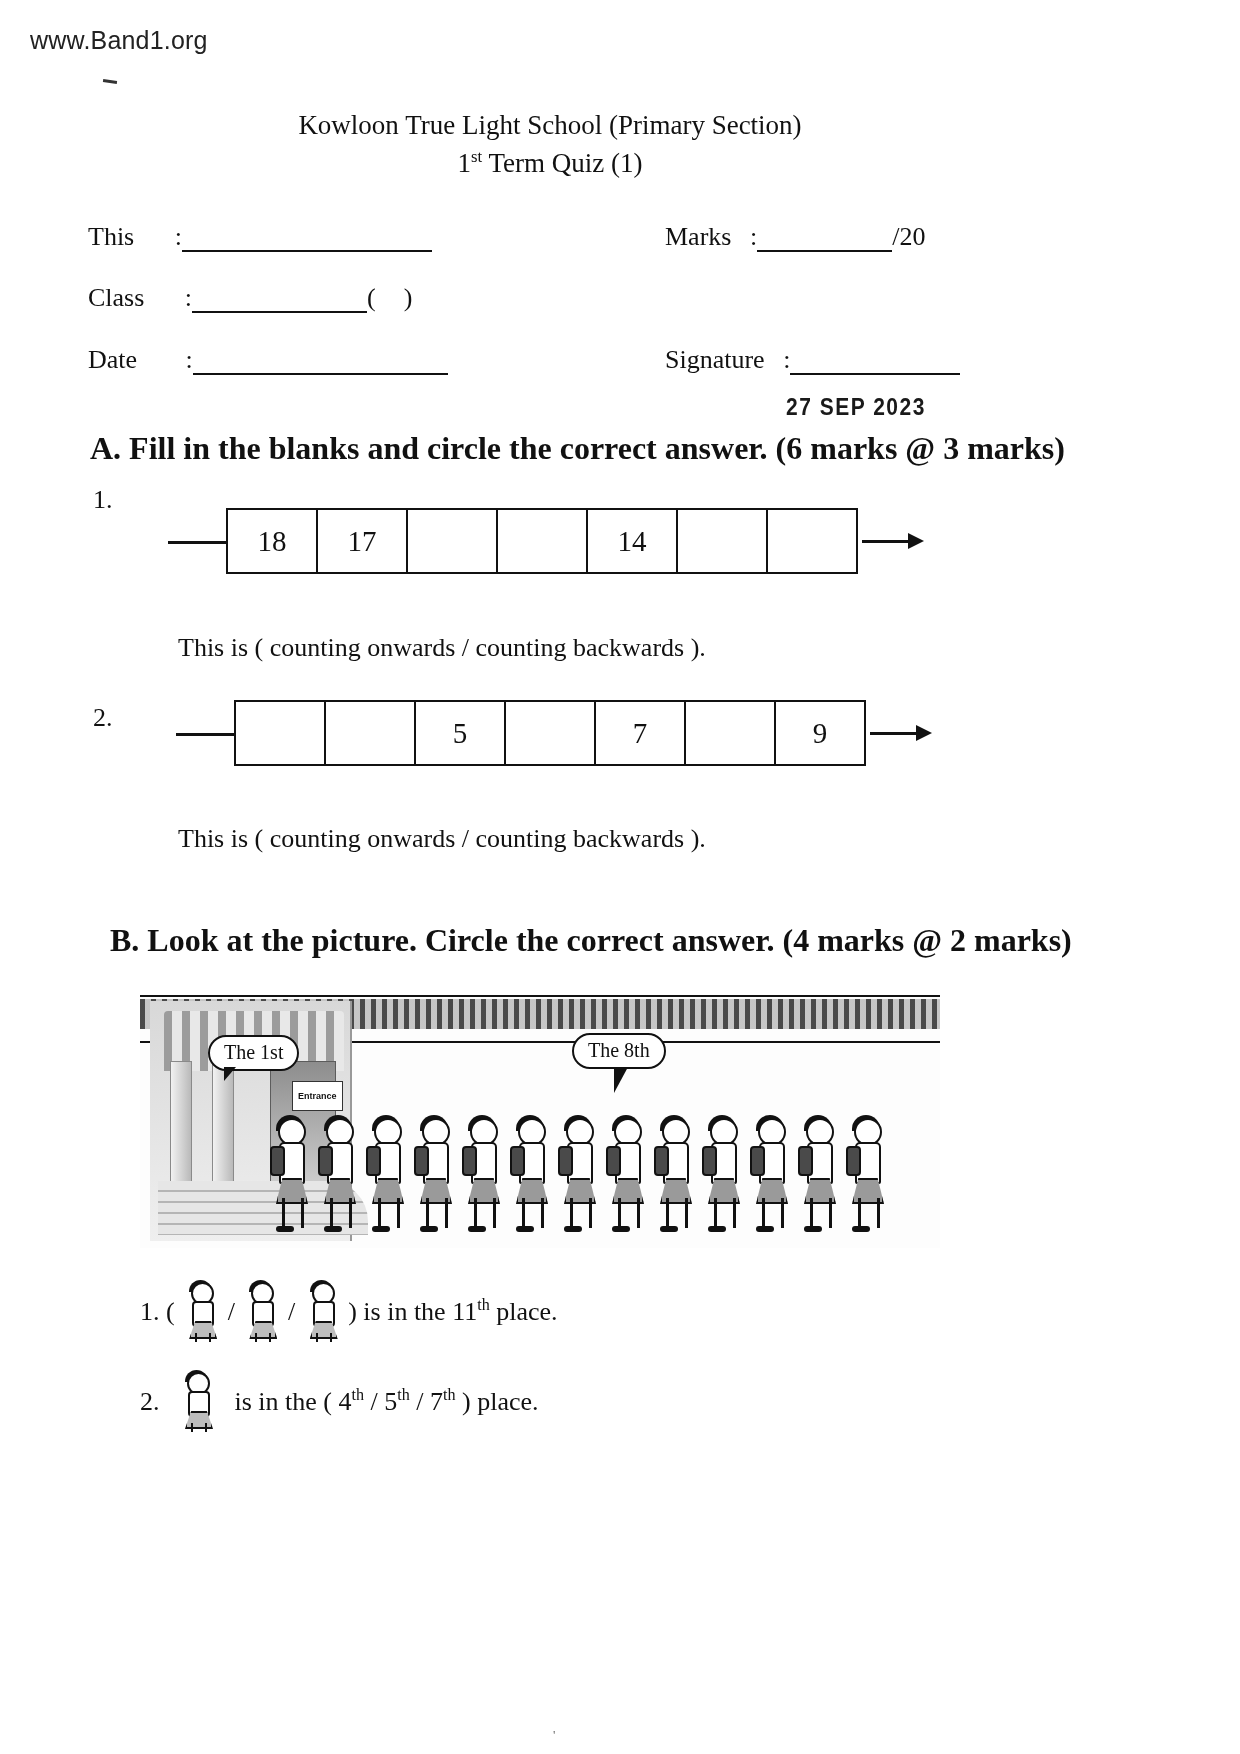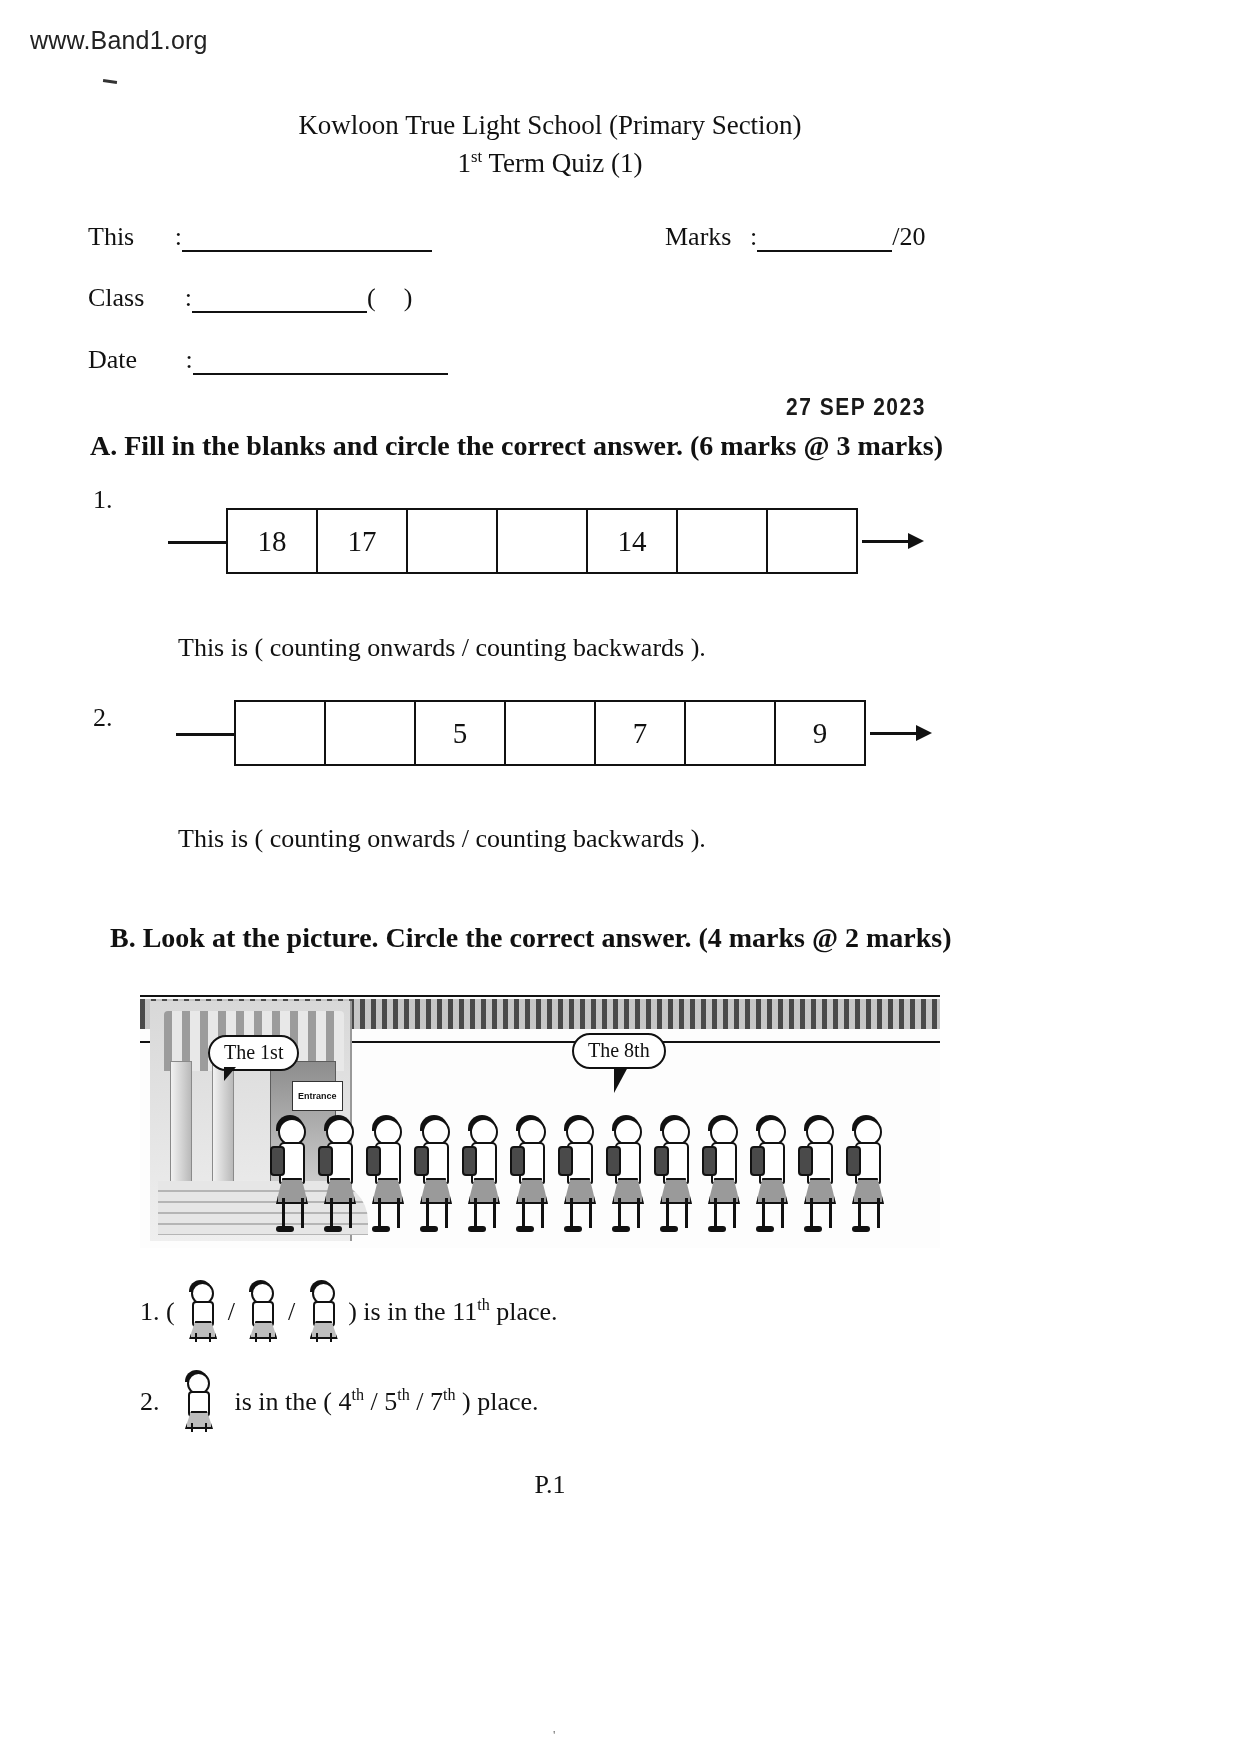--- a/index.html
+++ b/index.html
@@ -81,21 +81,21 @@
     font-family: "Liberation Sans", sans-serif;
     font-size: 21px;
     font-weight: bold;
     letter-spacing: 1.5px;
     color: #1a1a1a;
     transform: scaleY(1.18);
   }
 
   .section-head {
     position: absolute;
-    font-size: 28px;
+    font-size: 32px;
     font-weight: bold;
     white-space: nowrap;
   }
   .sec-a { left: 90px; top: 430px; }
   .sec-b { left: 110px; top: 922px; }
 
   .qnum {
     position: absolute;
     font-size: 26px;
   }
@@ -320,20 +320,24 @@
   <div class="field date-row">
     <span class="lbl">Date</span>
     <span class="lbl" style="margin-left:42px;">:</span><span class="rule" style="width:255px;"></span>
   </div>
 
   <div class="field marks-row">
     <span class="lbl">Marks</span>
     <span class="lbl" style="margin-left:12px;">:</span><span class="rule" style="width:135px;"></span><span>/20</span>
   </div>
 
+  <div class="field sign-row">
+    <span class="lbl">Signature</span>
+    <span class="lbl" style="margin-left:12px;">:</span><span class="rule" style="width:170px;"></span>
+  </div>
 
   <div class="stamp">27 SEP 2023</div>
 
   <div class="section-head sec-a">A. Fill in the blanks and circle the correct answer. (6 marks @ 3 marks)</div>
 
   <div class="qnum" style="left:93px; top:485px;">1.</div>
   <div class="arrow-left" style="left:168px; top:541px;"></div>
   <div class="strip" style="left:226px; top:508px;">
     <div class="cell">18</div>
     <div class="cell">17</div>
@@ -521,16 +525,15 @@
     <span class="inline-kid" style="margin:0 14px;"><span class="hr"></span><span class="h"></span><span class="b"></span><span class="s"></span><span class="l"></span></span>
     <span>is in the (</span>
     <span>4</span><sup>th</sup>
     <span>/</span>
     <span>5</span><sup>th</sup>
     <span>/</span>
     <span>7</span><sup>th</sup>
     <span>) place.</span>
   </div>
 
-  <div class="footer">P.1</div>
   <div class="tiny-bottom">'</div>
 
 </div>
 
 </body></html>

